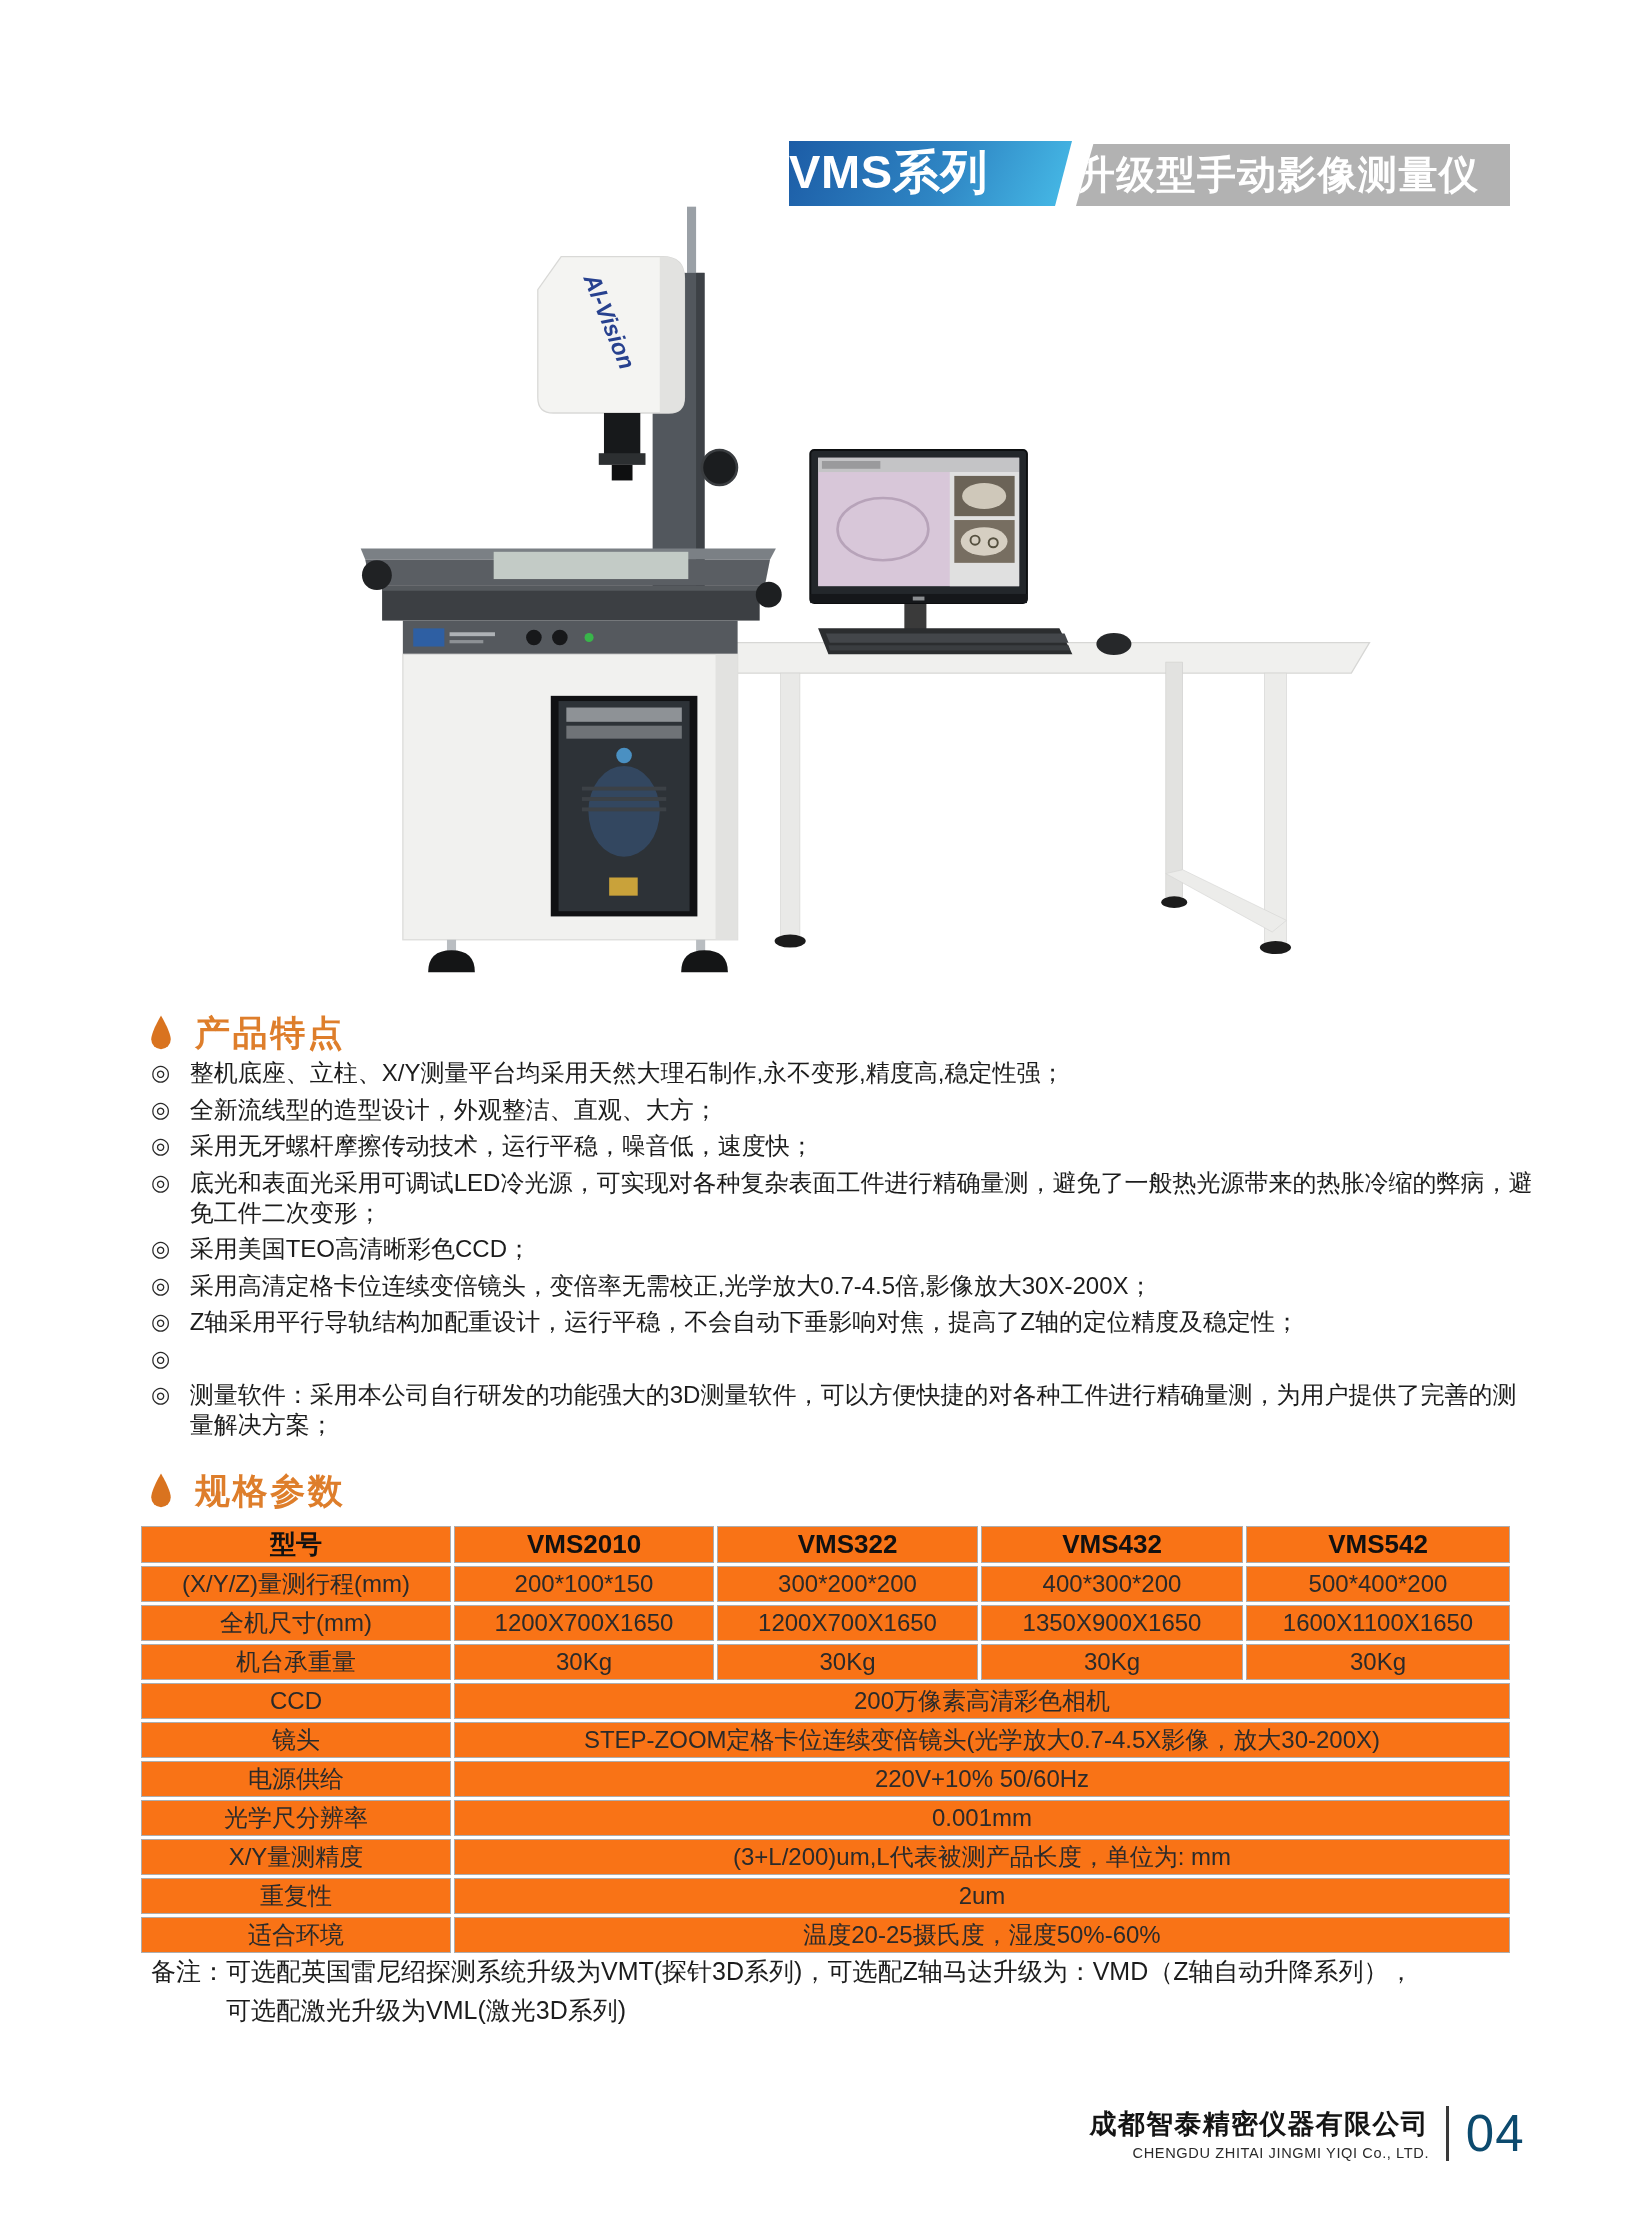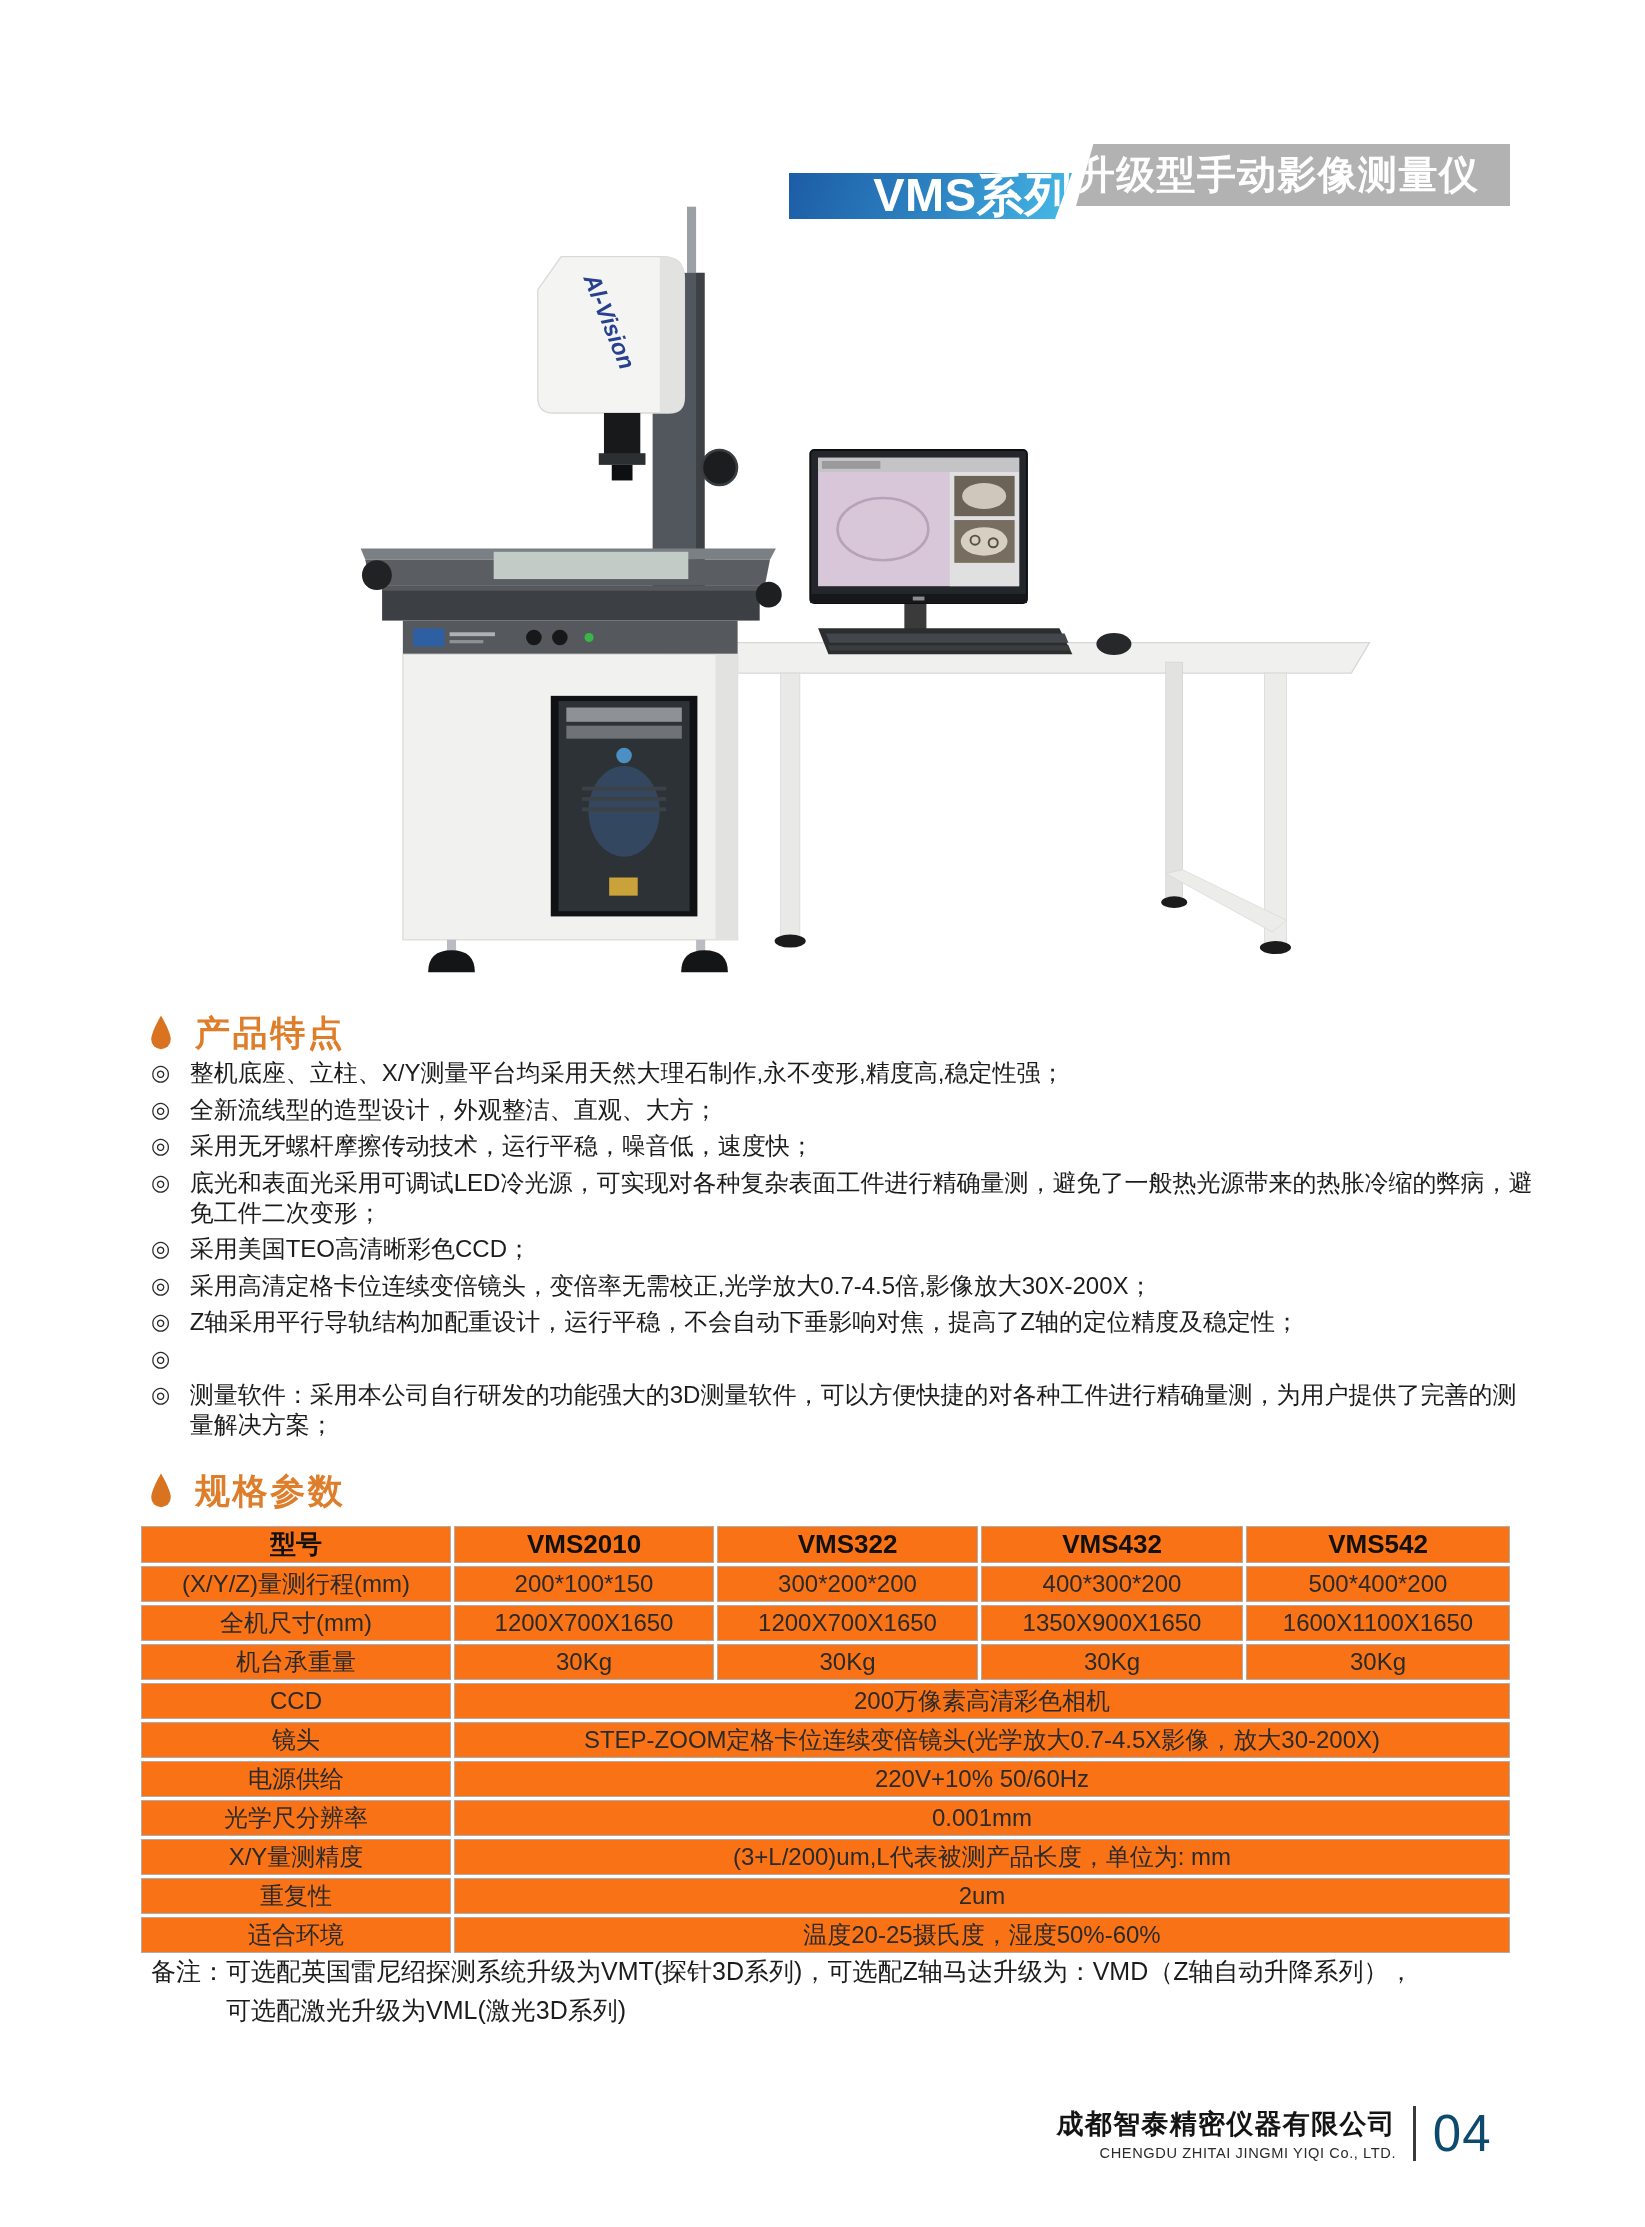--- a/index.html
+++ b/index.html
@@ -1,23 +1,23 @@
 <!DOCTYPE html>
 <html style="font-size:10.4px"><head>
 <meta charset="utf-8">
 <style>
   html,body{margin:0;padding:0;background:#ffffff;}
   body{width:1646px;height:2227px;position:relative;font-family:"Liberation Sans","DejaVu Sans",sans-serif;color:#1f1f1f;overflow:hidden;}
   .abs{position:absolute;}
 
   
-  .hdr-blue{left:789px;top:141px;width:283px;height:46px;
+  .hdr-blue{left:789px;top:141px;width:283px;height:65px;
     background:linear-gradient(115deg,#1c5ca6 0%,#2f86c4 55%,#47bce8 100%);
     clip-path:polygon(0 0,100% 0,94% 100%,0 100%);
-    display:flex;align-items:center;justify-content:flex-end;margin-top:32px;}
+    display:flex;align-items:center;justify-content:flex-start;}
   .hdr-blue span{color:#fff;font-size:47px;font-weight:bold;letter-spacing:0.6px;transform:translateY(-1.3px);}
   .hdr-gray{left:1076px;top:144px;width:434px;height:62px;
     background:#b2b2b2;clip-path:polygon(4% 0,100% 0,100% 100%,0 100%);
     display:flex;align-items:center;justify-content:flex-start;}
   .hdr-gray span{color:#fff;font-size:39px;font-weight:bold;letter-spacing:1.3px;}
 
   
   .sec-head{display:flex;align-items:center;gap:21px;}
   .sec-head .drop{width:26px;height:38px;flex:0 0 auto;}
   .sec-head .txt{font-size:35px;font-weight:bold;color:#de7e2b;letter-spacing:2.6px;}
@@ -34,21 +34,21 @@
     text-align:center;vertical-align:middle;font-size:24px;color:#2a2a2a;padding:0 6.5px;}
   table.spec th{font-weight:bold;font-size:26px;color:#111;}
   table.spec td.rowlabel{font-size:24px;}
   col.c0{width:310px;} col.c1{width:260px;} col.c2{width:261px;} col.c3{width:262px;} col.c4{width:264px;}
 
   
   .note{font-size:25px;line-height:39px;color:#1c1c1c;}
   .note .indent{padding-left:75px;display:block;}
 
   
-  .footer{right:154px;top:2104px;display:flex;align-items:center;gap:17px;}
+  .footer{right:121px;top:2104px;display:flex;align-items:center;gap:17px;}
   .footer .co{text-align:right;}
   .footer .cn{font-size:27px;font-weight:bold;color:#141414;letter-spacing:1.3px;}
   .footer .en{font-size:14.6px;color:#2a2a2a;letter-spacing:0.6px;margin-top:3.9px;}
   .footer .bar{width:2.6px;height:55px;background:#3a3a3a;}
   .footer .pg{font-size:51px;color:#0c4a6e;letter-spacing:1.3px;}
 </style>
 </head>
 <body>
 
 <div class="abs hdr-blue">

